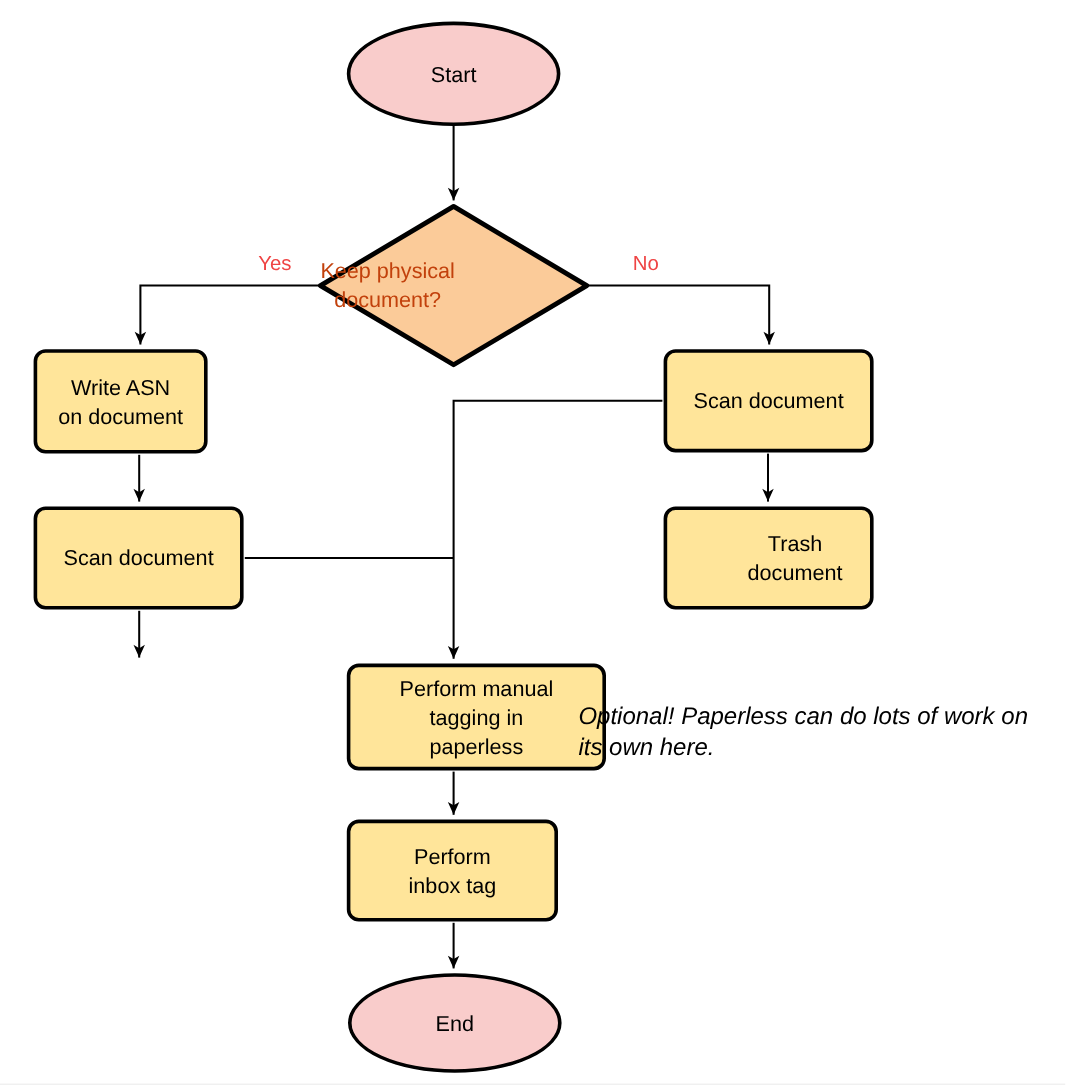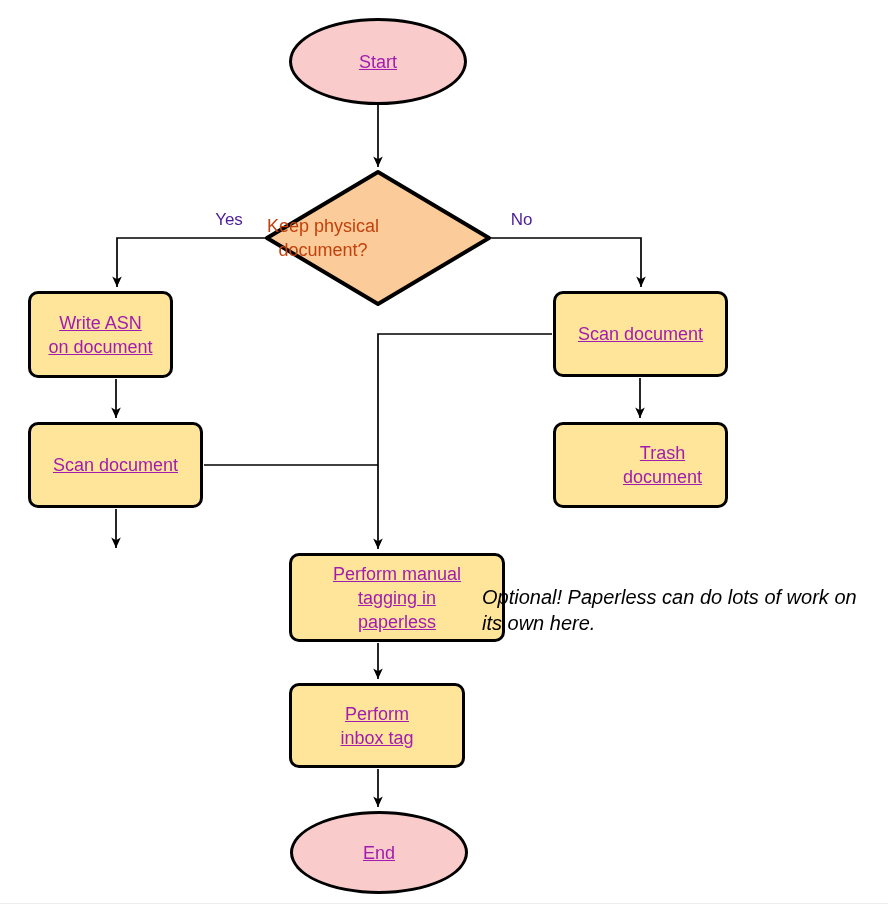--- a/index.html
+++ b/index.html
@@ -34,39 +34,38 @@
   .node {
     position: absolute;
     display: flex;
     align-items: center;
     justify-content: center;
     box-sizing: border-box;
     border: 3px solid #000000;
     text-align: center;
     font-size: 18px;
     line-height: 24px;
-    color: #a21caf;
-    text-decoration: underline;
+    color: #000000;
   }
   .node.process { border-radius: 10px; }
   .node.terminator { border-radius: 50%; }
   .label { white-space: pre-line; }
   .decision-label {
     position: absolute;
     display: flex;
     align-items: center;
     text-align: center;
     font-size: 18px;
     line-height: 24px;
     color: #c2410c;
   }
   .edge-label {
     position: absolute;
     font-size: 17px;
-    color: #4c1d95;
+    color: #ef4444;
     text-align: center;
   }
   .note {
     position: absolute;
     font-size: 20px;
     line-height: 26px;
     font-style: italic;
     color: #000000;
     white-space: pre-line;
   }
@@ -109,21 +108,21 @@
     <span class="label">Start</span>
   </div>
 
   <div class="decision-label" style="left:267px; top:172px; width:222px; height:132px;">
     <span class="label">Keep physical
 document?</span>
   </div>
 
   <div class="edge-label" style="left:199px; top:210px; width:60px;">Yes</div>
 
-  <div class="edge-label" style="left:494px; top:210px; width:55px;">No</div>
+  <div class="edge-label" style="left:494px; top:210px; width:55px;text-align:right;">No</div>
 
   <div class="node process" style="left: 28px; top: 291px; width: 145px; height: 87px; background: rgb(255, 229, 154);">
     <span class="label">Write ASN
 on document</span>
   </div>
 
   <div class="node process" style="left: 28px; top: 422px; width: 175px; height: 86px; background: rgb(255, 229, 154);">
     <span class="label">Scan document</span>
   </div>
 

